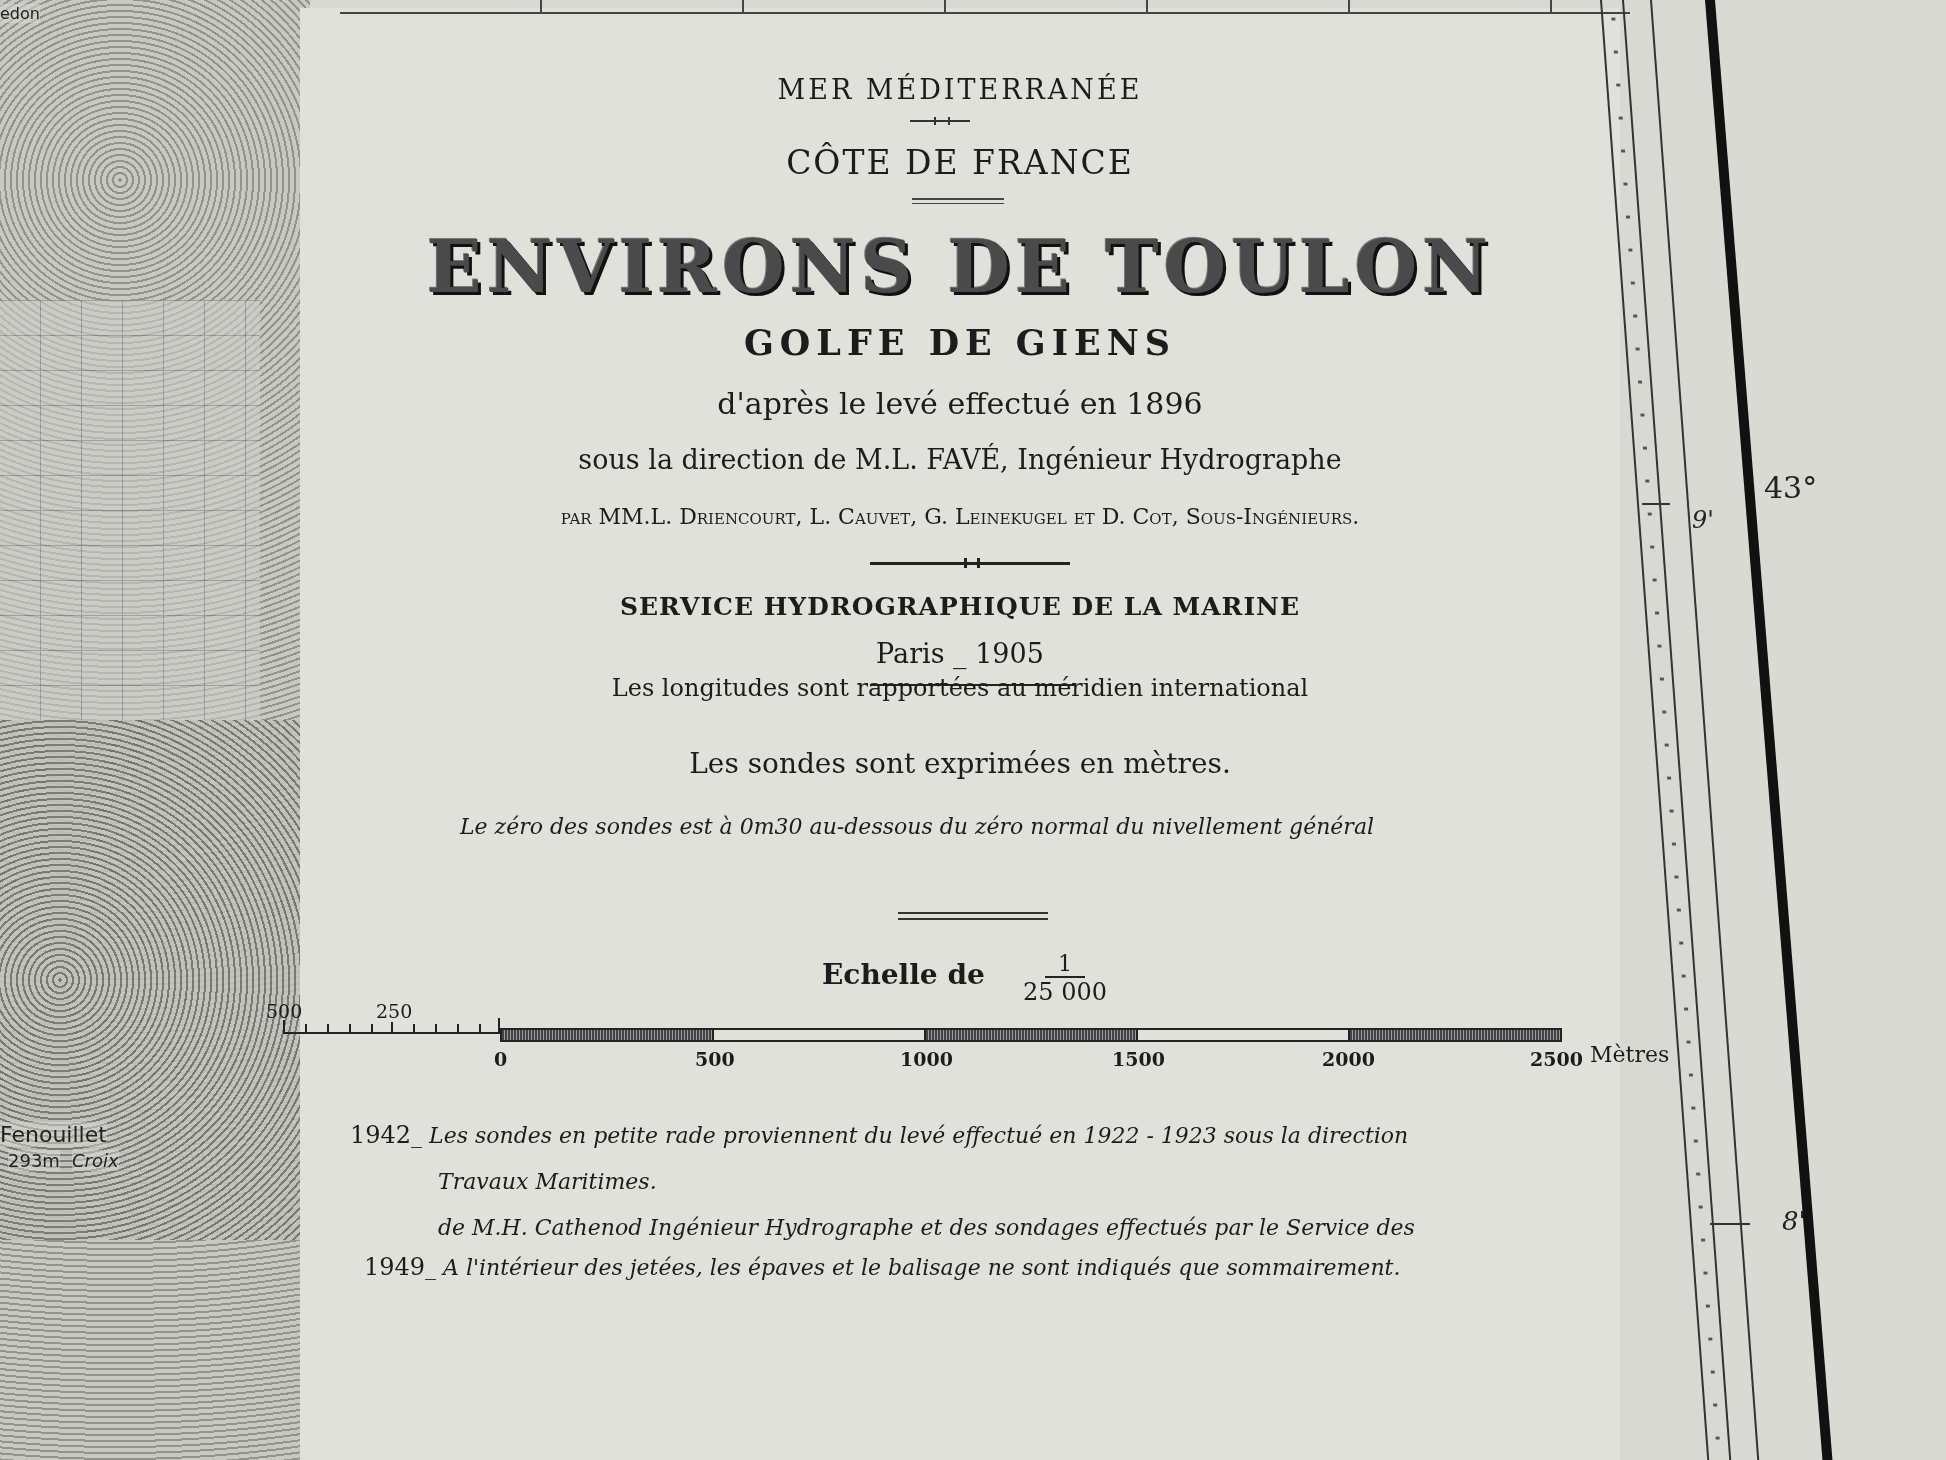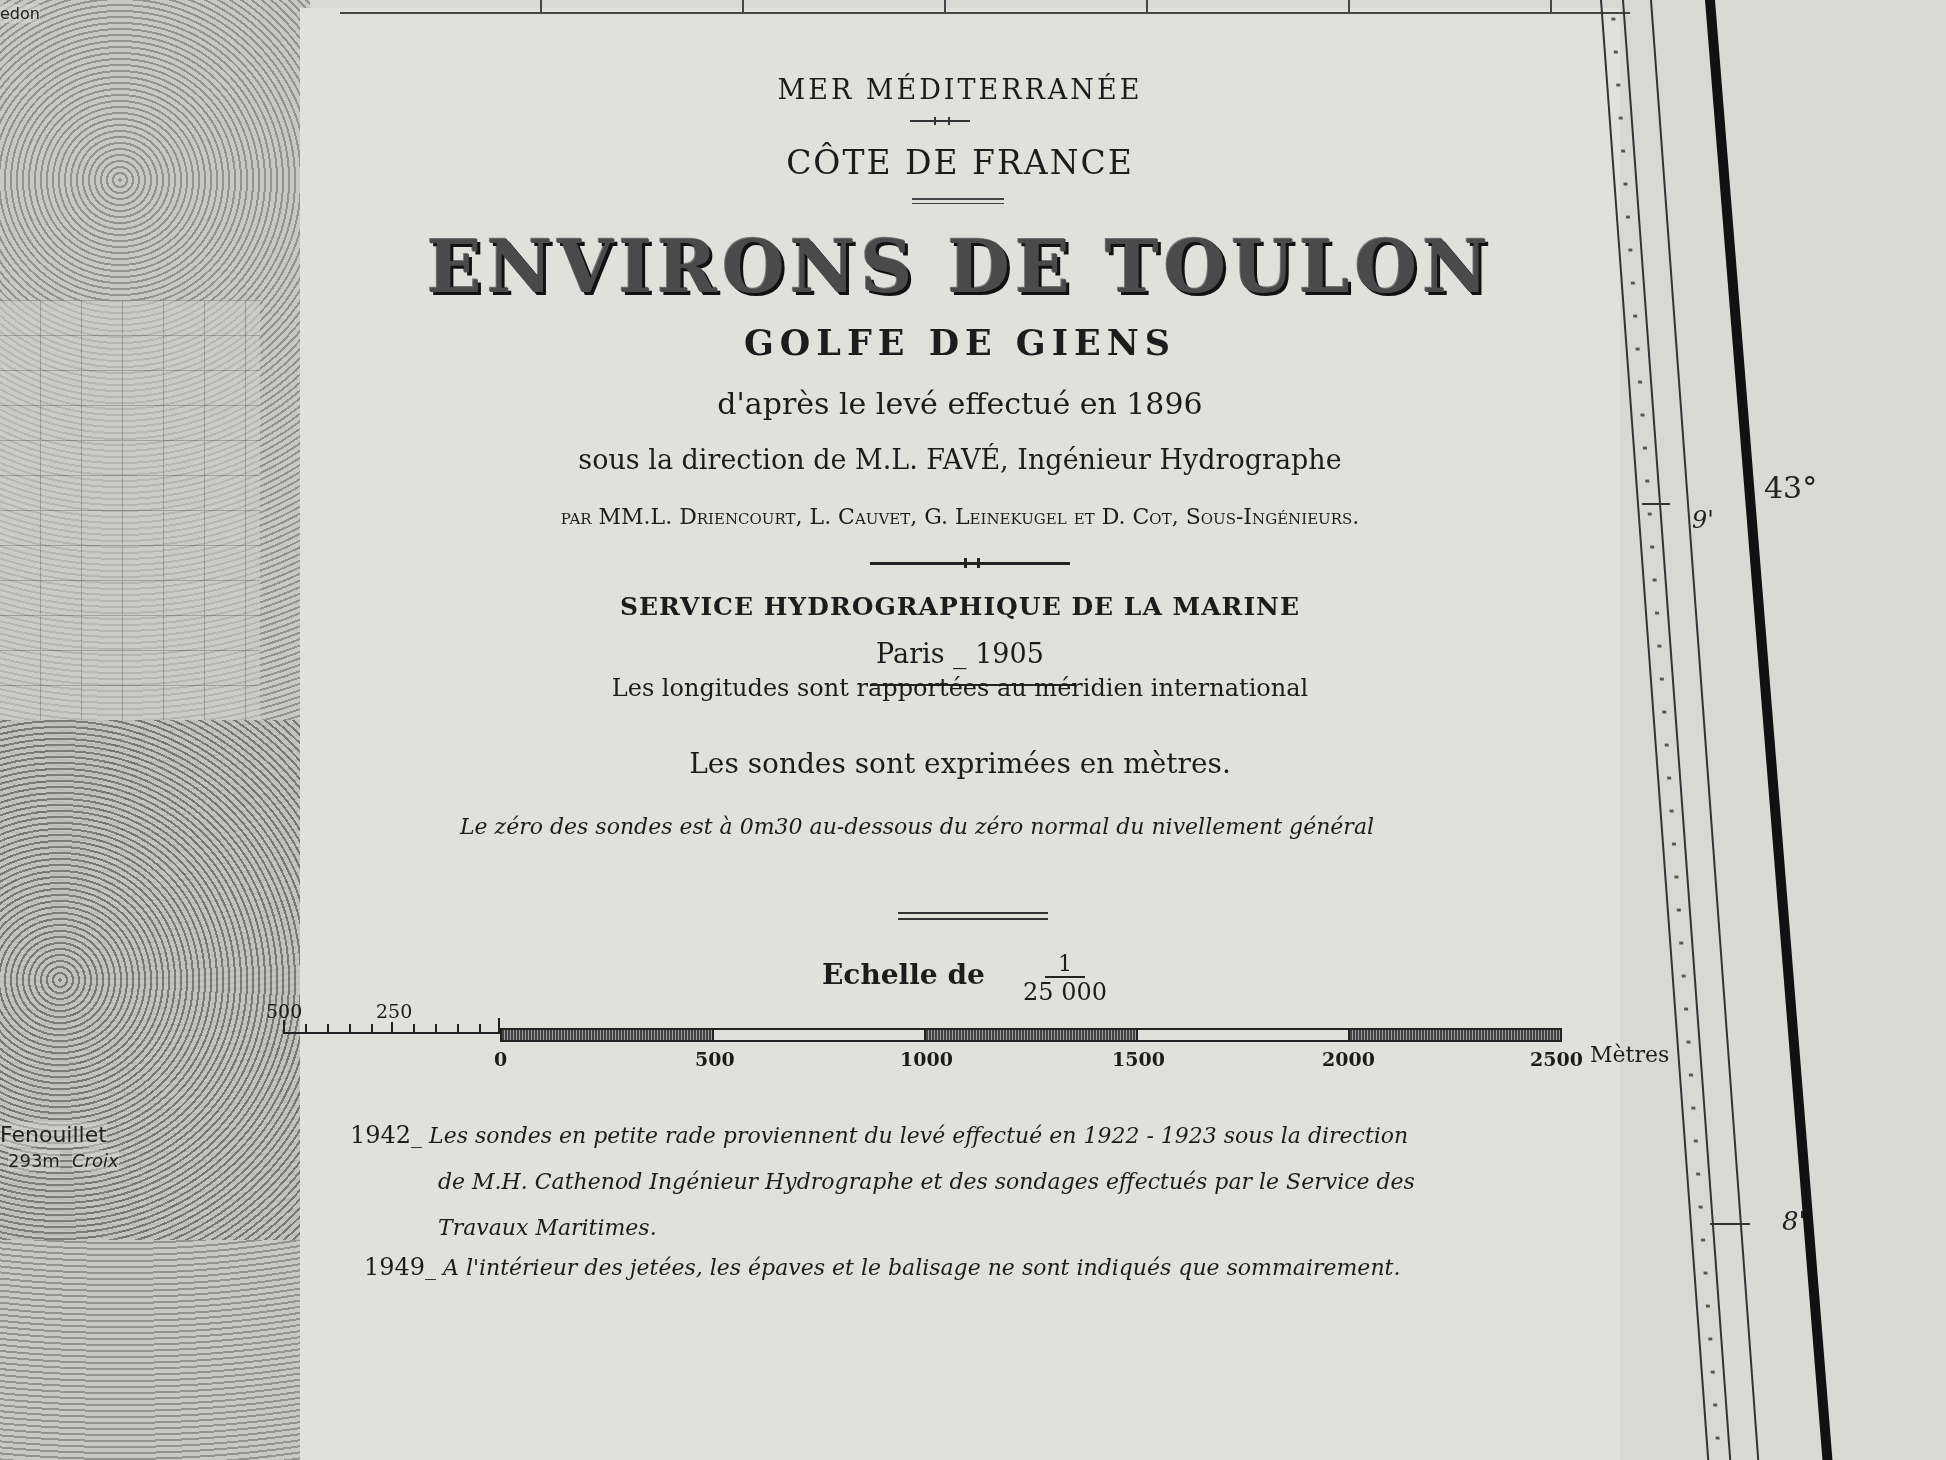--- a/index.html
+++ b/index.html
@@ -180,18 +180,18 @@
 <div class="scale-lbl" style="left:494px">0</div>
 <div class="scale-lbl" style="left:695px">500</div>
 <div class="scale-lbl" style="left:900px">1000</div>
 <div class="scale-lbl" style="left:1112px">1500</div>
 <div class="scale-lbl" style="left:1322px">2000</div>
 <div class="scale-lbl" style="left:1530px">2500</div>
 <div class="scale-unit">Mètres</div>
 
 <div class="note" style="top:1112px">
   <span class="yr">1942</span><span class="txt">_ Les sondes en petite rade proviennent du levé effectué en 1922 - 1923 sous la direction</span>
+  <span class="cont">Travaux Maritimes.</span>
   <span class="cont">de M.H. Cathenod Ingénieur Hydrographe et des sondages effectués par le Service des</span>
-  <span class="cont">Travaux Maritimes.</span>
 </div>
 <div class="note" style="top:1244px;left:364px">
   <span class="yr">1949</span><span class="txt">_ A l'intérieur des jetées, les épaves et le balisage ne sont indiqués que sommairement.</span>
 </div>
 
 </body></html>

